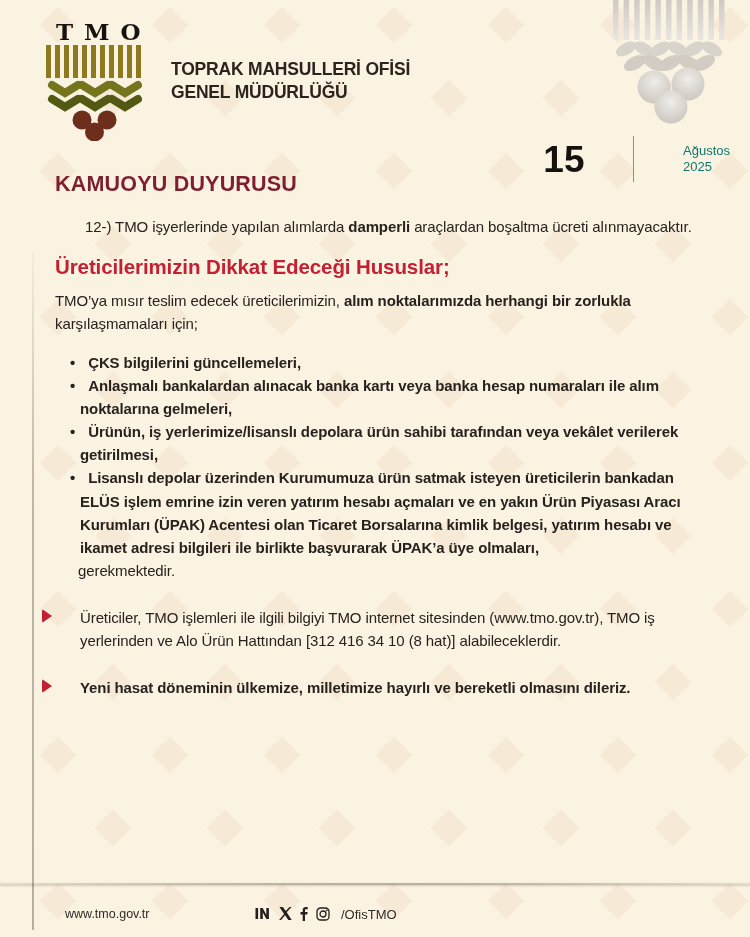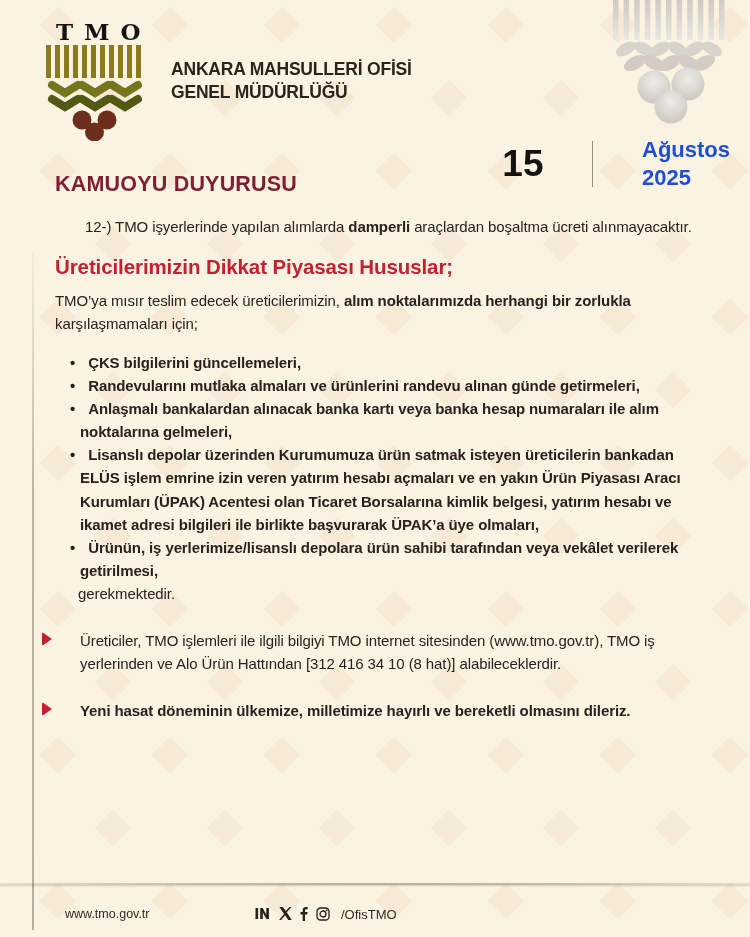--- a/index.html
+++ b/index.html
@@ -22,22 +22,22 @@
   .logo-acronym{font-family:"DejaVu Serif","Liberation Serif",serif;font-weight:bold;
     font-size:23px;letter-spacing:11px;text-indent:11px;color:#16120f;line-height:1;
     width:98px;text-align:center;}
   .org-name{font-weight:bold;font-size:17.5px;line-height:1.3;color:#2b241d;letter-spacing:-0.2px;}
   
   .watermark{position:absolute;top:0;right:25px;z-index:1;}
   
   .date-badge{position:absolute;top:136px;right:20px;display:flex;align-items:center;z-index:3;gap:39px;}
   .date-day{font-size:37px;font-weight:bold;color:#15110e;line-height:1;}
   .date-divider{width:1.5px;height:46px;background:#988f82;margin:0 10px 0 9px;}
-  .date-month-col{display:flex;flex-direction:column;font-weight:bold;font-size:22px;
-    color:#1d4ed8;line-height:1.25;}
+  .date-month-col{display:flex;flex-direction:column;font-weight:normal;font-size:13px;
+    color:#0f766e;line-height:1.25;}
   
   .content{position:absolute;top:168px;left:55px;width:650px;z-index:3;
     font-size:15px;line-height:1.54;letter-spacing:-0.1px;}
   .page-title{font-size:21.5px;font-weight:bold;color:#7f1f2e;margin:0 0 14px 0;letter-spacing:0.2px;}
   .p12{margin:0 0 13px 0;text-indent:30px;}
   .attention-heading{font-size:20.5px;font-weight:bold;color:#c32031;margin:12px 0 6px 0;}
   .intro{margin:0 0 16px 0;}
   b,.b{font-weight:bold;}
   .bullets p{margin:0;padding-left:25px;text-indent:-10px;font-weight:bold;}
   .bullets p::before{content:"\2022";padding-right:13px;font-weight:bold;}
@@ -180,21 +180,21 @@
           <path d="M66 56 L79 64 L92 56"></path>
       </g>
       <g fill="#6d2e1c">
         <circle cx="36" cy="77" r="9.5"></circle>
           <circle cx="61" cy="77" r="9.5"></circle>
           <circle cx="48.5" cy="89" r="9.5"></circle>
       </g>
     </svg>
   </div>
   <div class="org-name">
-    <div>ANKARA MAHSULLERİ OFİSİ</div>
+    <div>TOPRAK MAHSULLERİ OFİSİ</div>
     <div>GENEL MÜDÜRLÜĞÜ</div>
   </div>
 </div>
 
 <svg class="watermark" width="112" height="124" viewBox="0 0 112 124">
   <defs>
     <linearGradient id="wg1" x1="0" y1="0" x2="0" y2="1">
       <stop offset="0" stop-color="#cfcac2"></stop>
         <stop offset="1" stop-color="#e9e6e1"></stop>
     </linearGradient>
@@ -245,30 +245,29 @@
     <span>Ağustos</span>
     <span>2025</span>
   </div>
 </div>
 
 <div class="content">
   <h1 class="page-title">KAMUOYU DUYURUSU</h1>
 
   <p class="p12"><span>12-) TMO işyerlerinde yapılan alımlarda </span><b>damperli</b><span> araçlardan boşaltma ücreti alınmayacaktır.</span></p>
 
-  <h2 class="attention-heading">Üreticilerimizin Dikkat Piyasası Hususlar;</h2>
+  <h2 class="attention-heading">Üreticilerimizin Dikkat Edeceği Hususlar;</h2>
 
   <p class="intro"><span>TMO’ya mısır teslim edecek üreticilerimizin, </span><b>alım noktalarımızda herhangi bir zorlukla</b><span> karşılaşmamaları için;</span></p>
 
   <div class="bullets">
     <p>ÇKS bilgilerini güncellemeleri,</p>
-    <p>Randevularını mutlaka almaları ve ürünlerini randevu alınan günde getirmeleri,</p>
     <p>Anlaşmalı bankalardan alınacak banka kartı veya banka hesap numaraları ile alım noktalarına gelmeleri,</p>
+    <p>Ürünün, iş yerlerimize/lisanslı depolara ürün sahibi tarafından veya vekâlet verilerek getirilmesi,</p>
     <p>Lisanslı depolar üzerinden Kurumumuza ürün satmak isteyen üreticilerin bankadan ELÜS işlem emrine izin veren yatırım hesabı açmaları ve en yakın Ürün Piyasası Aracı Kurumları (ÜPAK) Acentesi olan Ticaret Borsalarına kimlik belgesi, yatırım hesabı ve ikamet adresi bilgileri ile birlikte başvurarak ÜPAK’a üye olmaları,</p>
-    <p>Ürünün, iş yerlerimize/lisanslı depolara ürün sahibi tarafından veya vekâlet verilerek getirilmesi,</p>
   </div>
   <p class="closing">gerekmektedir.</p>
 
   <p class="note">
     <span class="arrow"></span>
     <span>Üreticiler, TMO işlemleri ile ilgili bilgiyi TMO internet sitesinden (www.tmo.gov.tr), TMO iş yerlerinden ve Alo Ürün Hattından [312 416 34 10 (8 hat)] alabileceklerdir.</span>
   </p>
 
   <p class="note bold">
     <span class="arrow"></span>

